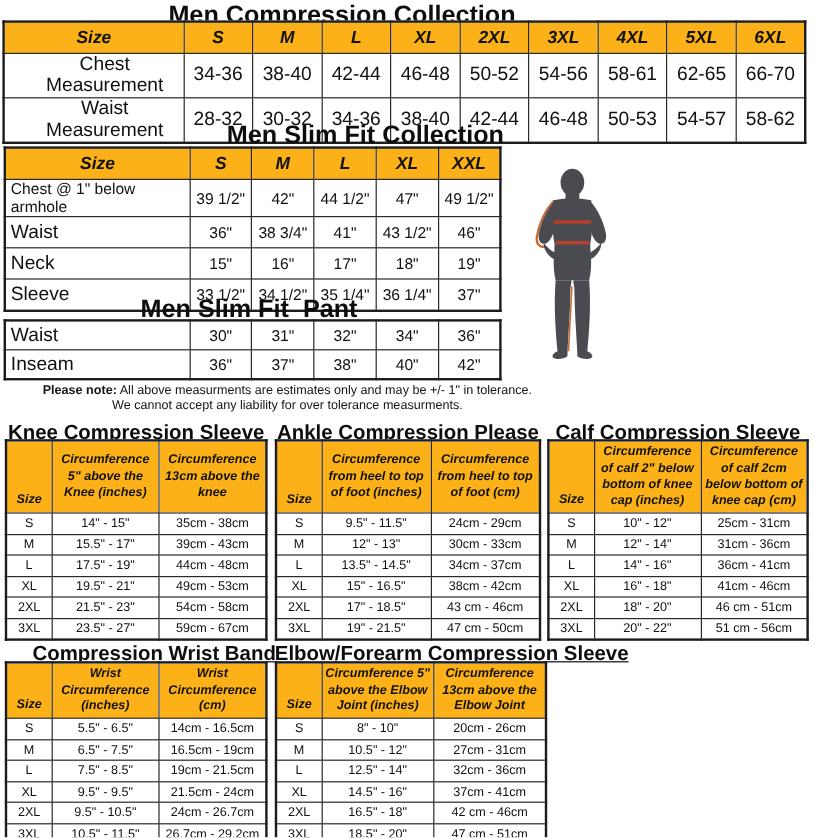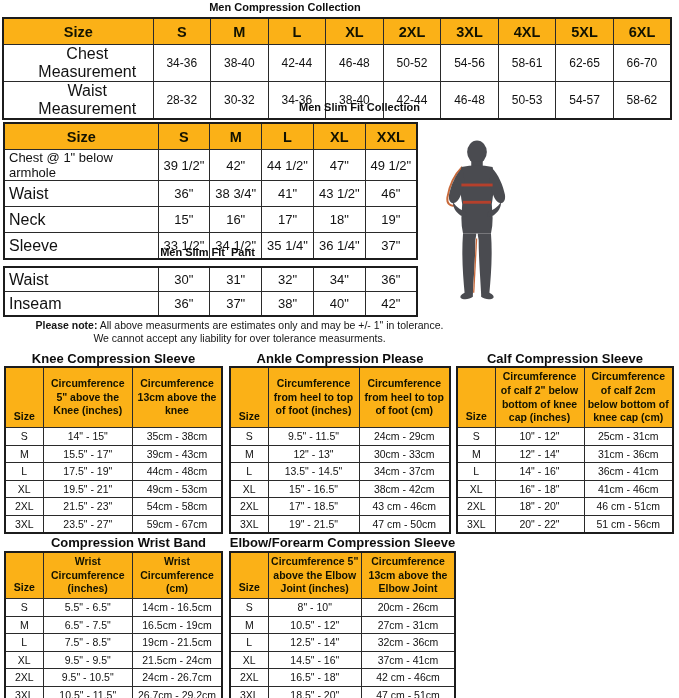--- a/index.html
+++ b/index.html
@@ -1,27 +1,27 @@
 <!DOCTYPE html>
 <html><head>
 <meta charset="utf-8">
 <style>
   html,body{margin:0;padding:0;background:#fff;}
   .page{position:relative;width:679px;height:698px;background:#fff;
         font-family:"Liberation Sans",sans-serif;color:#111;overflow:hidden;}
   .sec-title{position:absolute;font-weight:bold;text-align:center;white-space:pre;color:#0d0d0d;}
-  .t-big{font-size:11px;}
+  .t-big{font-size:21px;}
   table{position:absolute;border-collapse:collapse;table-layout:fixed;background:#fff;
         border:2px solid #1c1c1c;}
   td,th{border:1px solid #2a2a2a;overflow:hidden;padding:0;}
-  th{background:#FBB117;font-weight:bold;color:#121200;}
+  th{background:#FBB117;font-weight:bold;color:#121200;font-style:italic;}
   
   #t1{left:2px;top:17px;width:670px;}
   #t1 th{font-size:14.5px;height:25px;}
-  #t1 td{height:22px;text-align:center;font-size:12px;}
+  #t1 td{height:22px;text-align:center;font-size:16px;}
   #t1 td.lbl{font-size:16px;text-align:center;padding-left:18px;}
   #t2{left:3px;top:122px;width:415px;}
   #t2 th{font-size:14.5px;height:25px;}
   #t2 td{height:25px;text-align:center;font-size:13px;}
   #t2 td.lbl{font-size:16px;text-align:left;padding-left:4px;}
   #t2 tr.small-row td{height:21px;}
   #t2 tr.small-row td.lbl{font-size:13px;}
   #t3{left:3px;top:266px;width:415px;}
   #t3 td{height:23px;text-align:center;font-size:13px;}
   #t3 td.lbl{font-size:16px;text-align:left;padding-left:4px;}
@@ -33,21 +33,21 @@
   .mini th{font-size:10.5px;line-height:1.3;padding:2px 1px;text-align:center;}
   .mini th.sizecol{vertical-align:bottom;padding-bottom:3px;}
   .mini td{height:16.5px;text-align:center;font-size:10.5px;}
   .hdr-tall th{height:54px;}
   .hdr-mid th{height:40px;}
   #tk{left:4px;top:366px;width:219px;}
   #ta{left:229px;top:366px;width:222px;}
   #tc{left:456px;top:366px;width:218px;}
   #tw{left:4px;top:551px;width:219px;}
   #te{left:229px;top:551px;width:227px;}
-  .mini-title{font-size:13px;}
+  .mini-title{font-size:17px;text-decoration:underline;}
   
   #figure-wrap{position:absolute;left:440px;top:129px;width:74px;height:186px;}
 </style>
 </head>
 <body>
 
 <div class="page">
 
   <div class="sec-title t-big" style="left:0;top:1px;width:570px;">Men Compression Collection</div>
   <table id="t1">

